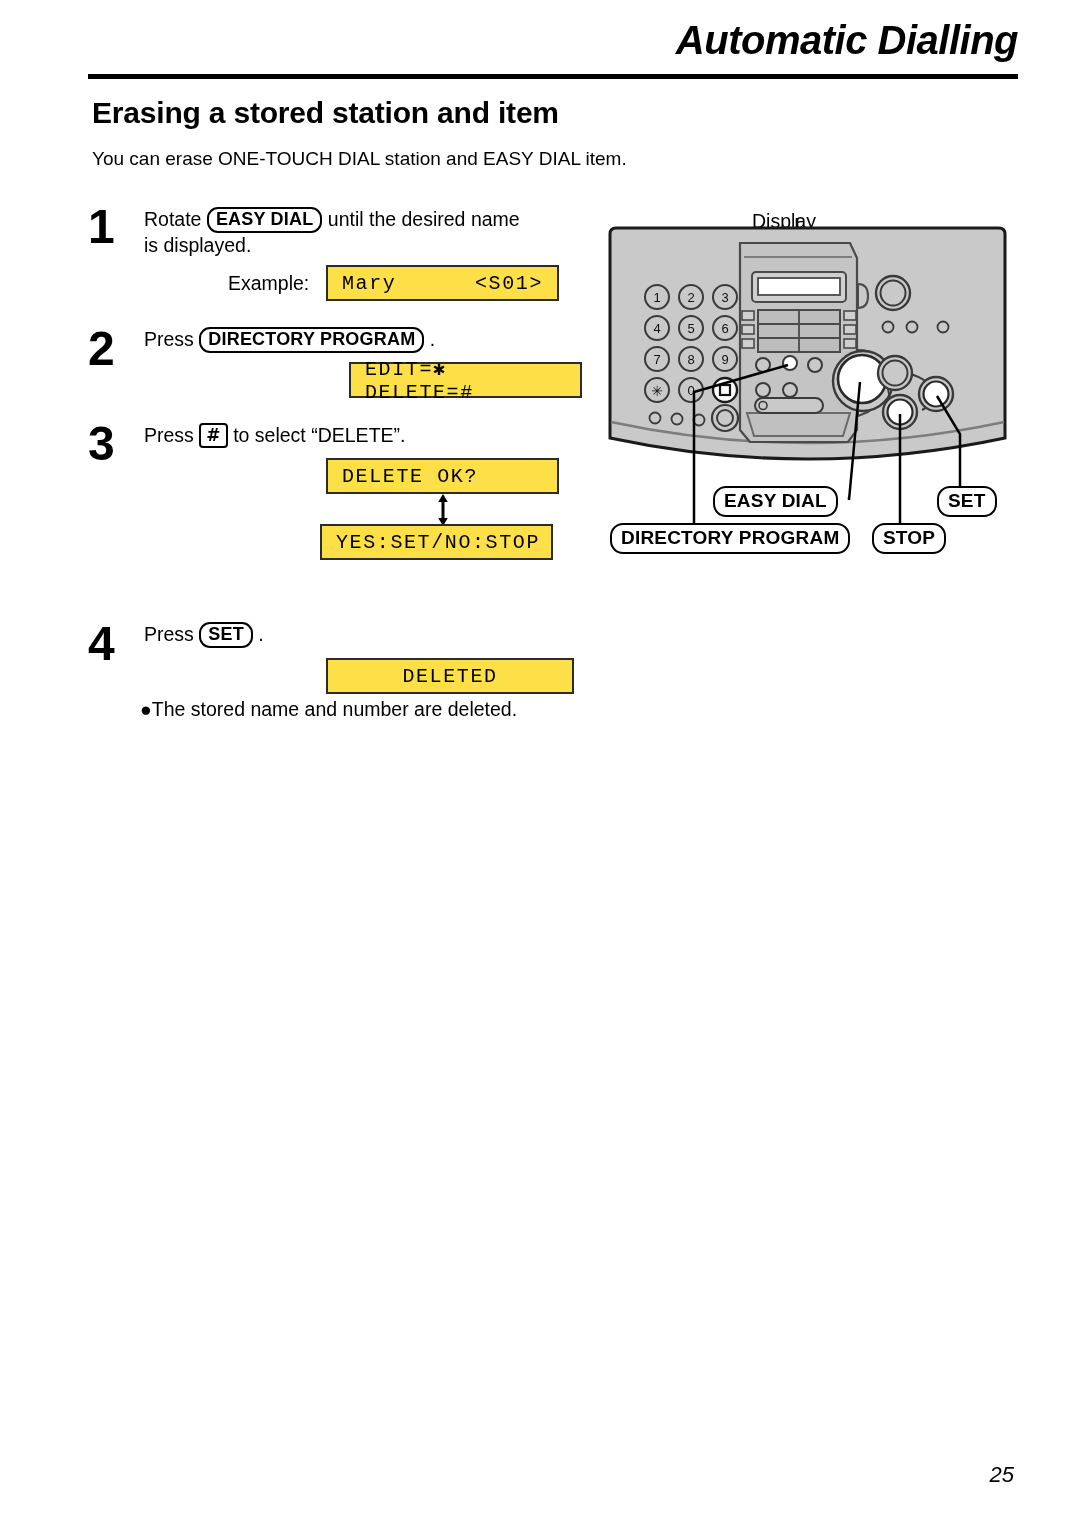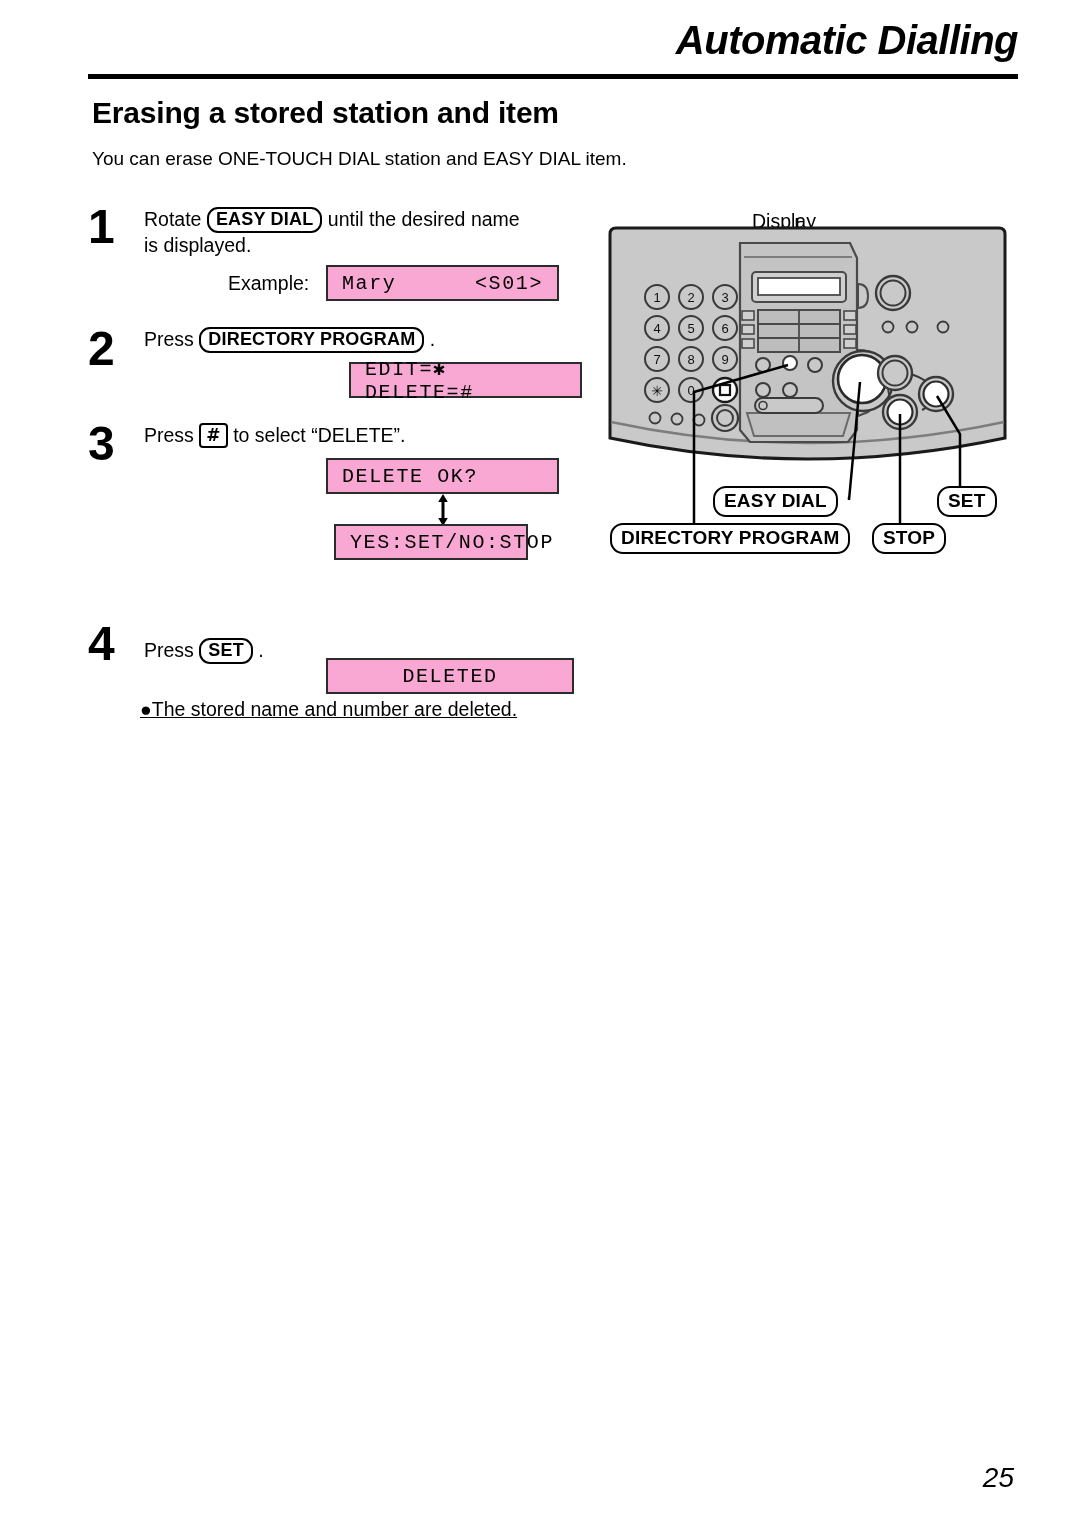--- a/index.html
+++ b/index.html
@@ -86,21 +86,21 @@
     border-radius: 4px;
     padding: 0px 5px 1px 5px;
     font-size: 17px;
     font-family: "DejaVu Sans", sans-serif;
   }
 
   
   .lcd {
     position: absolute;
     border: 2px solid #2b2b2b;
-    background: #f9a8d4;
+    background: #fde047;
     font-family: "Liberation Mono", monospace;
     font-size: 20px;
     letter-spacing: 1.6px;
     display: flex;
     align-items: center;
     box-sizing: border-box;
     height: 36px;
     padding: 0 14px;
   }
   .lcd.split { justify-content: space-between; }
@@ -146,21 +146,21 @@
     font-size: 19px;
     padding: 2px 9px 3px 9px;
     white-space: nowrap;
     letter-spacing: 0.2px;
   }
 
   .pagenum {
     position: absolute;
     right: 66px;
     top: 1462px;
-    font-size: 28px;
+    font-size: 22px;
     font-style: italic;
   }
 </style>
 </head>
 <body>
 
 <div class="page">
 
   <div class="chapter-title">Automatic Dialling</div>
   <div class="header-rule"></div>
@@ -202,35 +202,35 @@
   <div class="lcd" style="left:326px; top:458px; width:233px;">
     <span>DELETE OK?</span>
   </div>
 
   <svg class="lcd-arrow" style="left:436px; top:494px;" width="14" height="32" viewBox="0 0 14 32">
     <line x1="7" y1="5" x2="7" y2="27" stroke="#000" stroke-width="3"></line>
     <polygon points="7,0 2.2,8 11.8,8" fill="#000"></polygon>
     <polygon points="7,32 2.2,24 11.8,24" fill="#000"></polygon>
   </svg>
 
-  <div class="lcd" style="left:334px; top:524px; width:194px;">
+  <div class="lcd" style="left:320px; top:524px; width:233px;">
     <span>YES:SET/NO:STOP</span>
   </div>
 
 
   <div class="stepnum" style="left:88px; top:620px;">4</div>
-  <div class="steptext" style="left:144px; top:638px;">
+  <div class="steptext" style="left:144px; top:622px;">
     <span>Press</span>
     <span class="keycap">SET</span>
     <span>.</span>
   </div>
   <div class="lcd center" style="left:326px; top:658px; width:248px;">
     <span>DELETED</span>
   </div>
-  <div class="bullet-line" style="left:140px; top:698px;text-decoration:underline;">●The stored name and number are deleted.</div>
+  <div class="bullet-line" style="left:140px; top:698px;">●The stored name and number are deleted.</div>
 
   <div class="display-label">Display</div>
 
   <svg class="diagram" viewBox="0 0 415 370">
     <defs>
       <clipPath id="bodyclip">
         <path d="M10,40 L10,34 Q10,28 16,28 L399,28 Q405,28 405,34 L405,240
                  Q210,282 10,240 Z"></path>
       </clipPath>
     </defs>

